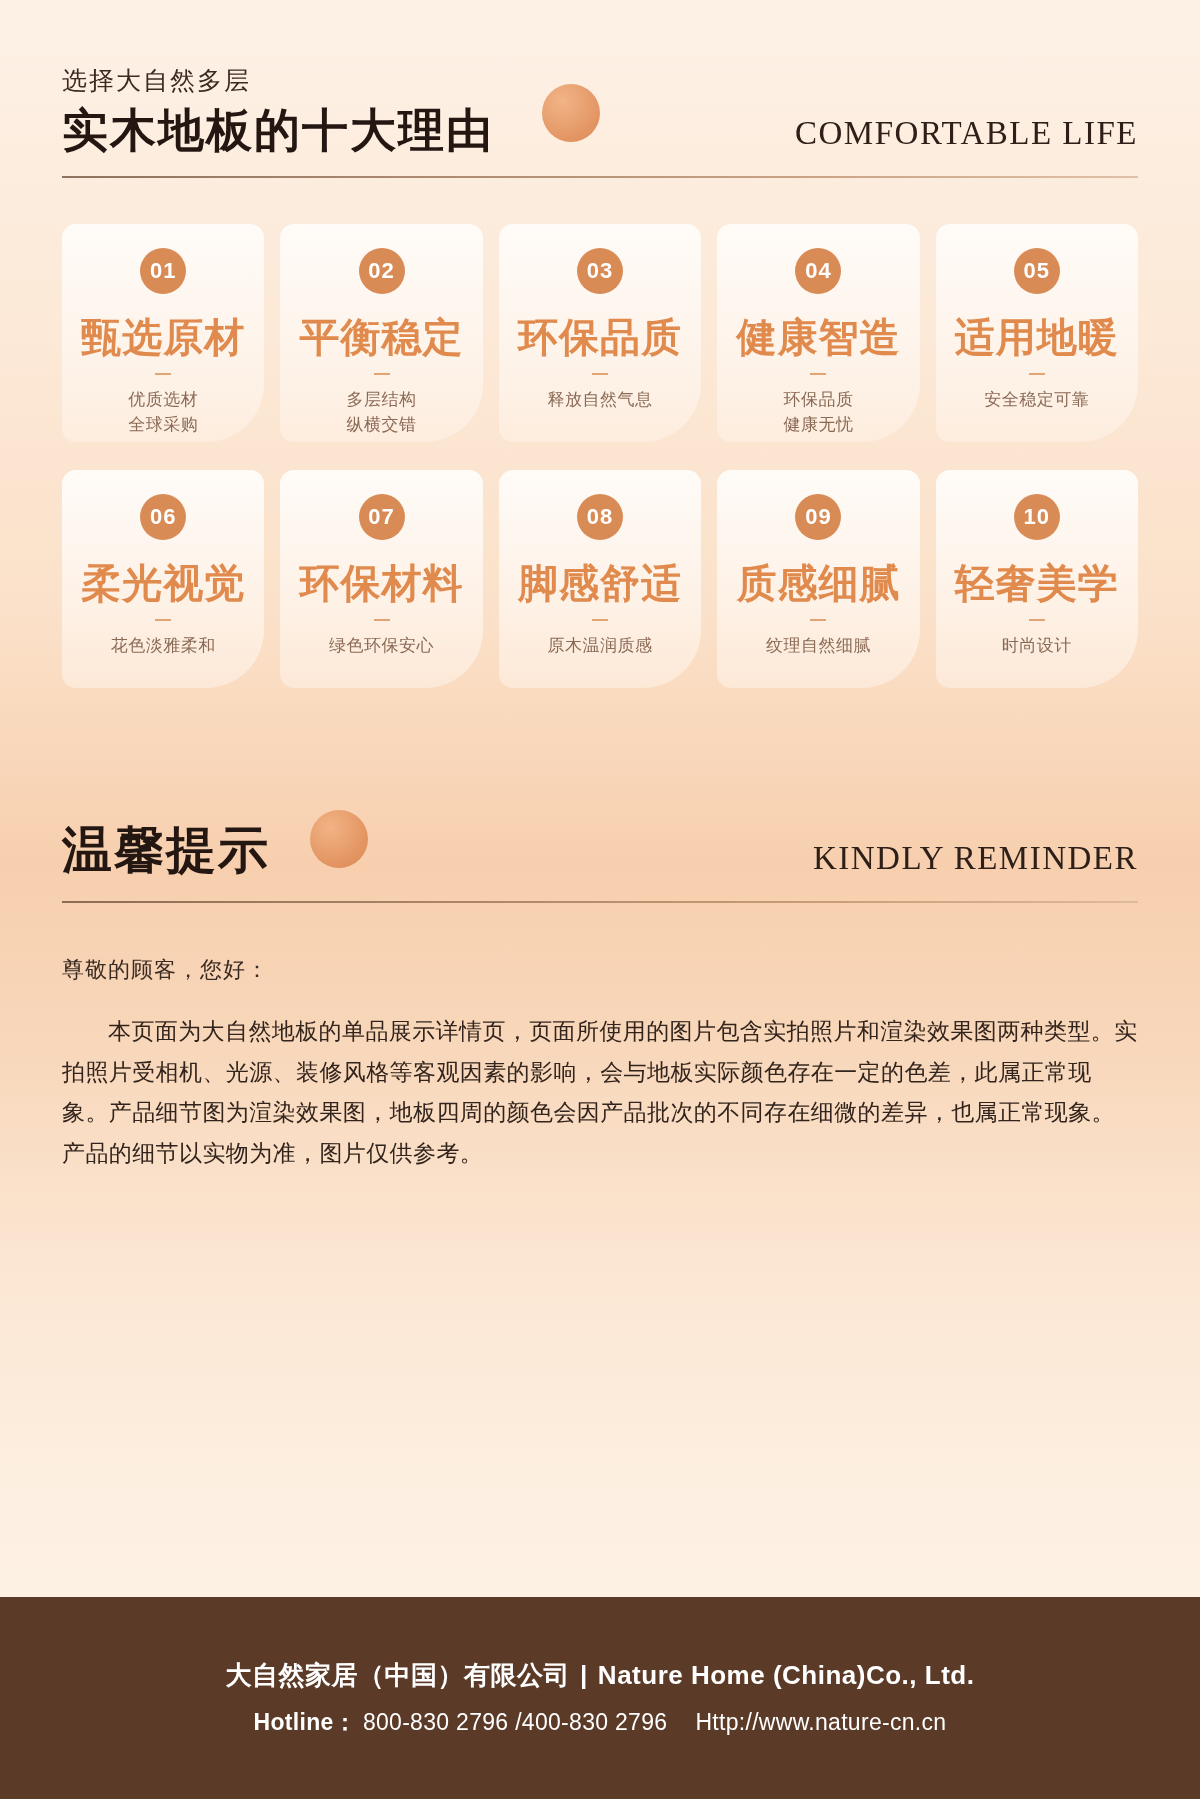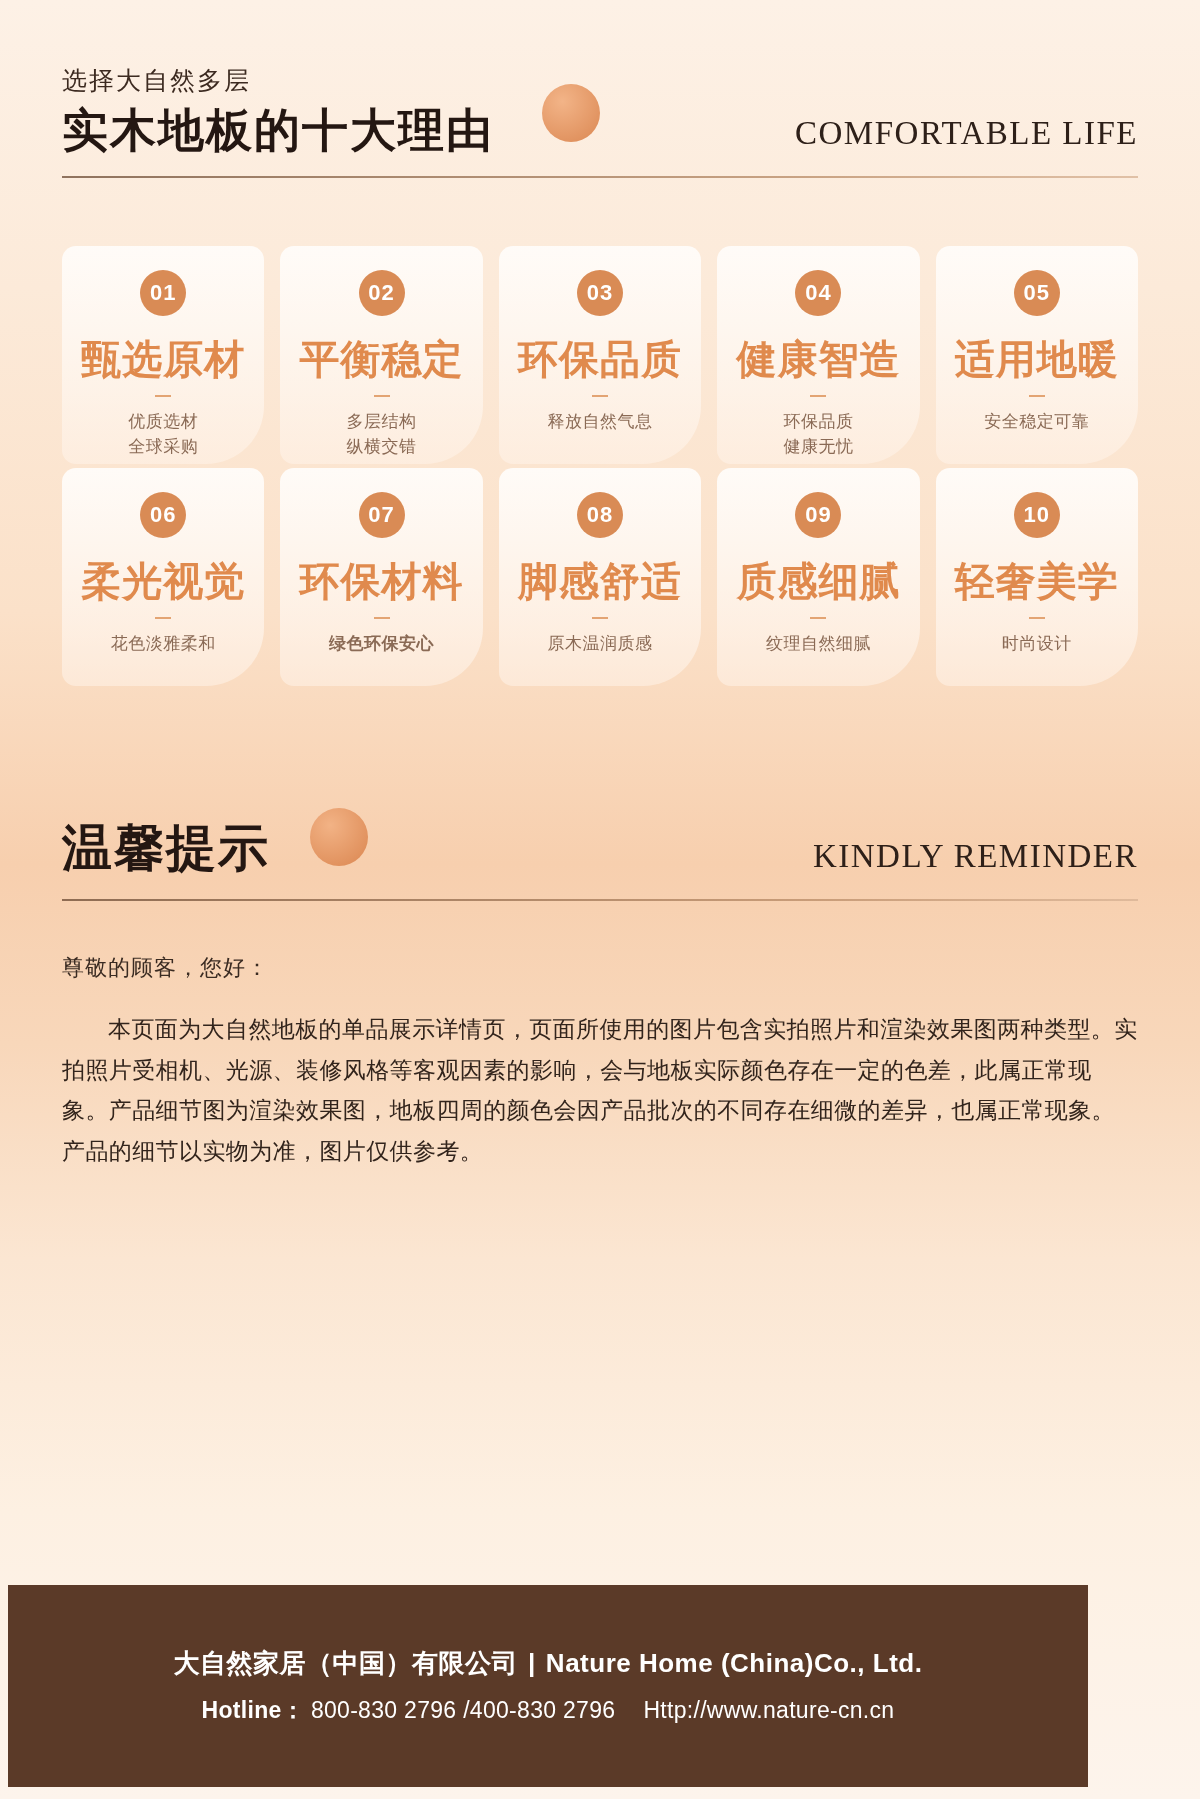--- a/index.html
+++ b/index.html
@@ -82,25 +82,25 @@
   }
   .head-rule {
     margin-top: 18px;
     height: 2px;
     background: linear-gradient(90deg, #6b4a33, #b98b66 70%, #d7b294);
     opacity: .75;
   }
 
   
   .cards {
-    margin-top: 68px;
+    margin-top: 46px;
     padding: 0 62px;
     display: grid;
     grid-template-columns: repeat(5, 1fr);
-    gap: 4px 16px;
+    gap: 28px 16px;
   }
   .card {
     position: relative;
     height: 218px;
     border-radius: 14px 14px 58px 14px;
     background: linear-gradient(180deg, rgba(255,252,249,.96), rgba(255,243,233,.55));
     display: flex;
     flex-direction: column;
     align-items: center;
     padding-top: 24px;
@@ -161,30 +161,29 @@
     line-height: 1.78;
     text-indent: 2em;
     letter-spacing: .4px;
     color: #32241c;
   }
 
   
   .footer {
     position: absolute;
     left: 0;
-    bottom: 12px;
-    width: 1080px;
+    bottom: 0;
+    width: 1200px;
     height: 202px;
     background: #5b3a28;
     color: #fff;
     display: flex;
     flex-direction: column;
     align-items: center;
     justify-content: center;
-    margin-left: 8px;
   }
   .footer-company {
     font-size: 26px;
     font-weight: 700;
     letter-spacing: .5px;
     display: flex;
     align-items: center;
     gap: 0;
   }
   .footer-company .cn { font-weight: 700; }
@@ -261,21 +260,21 @@
       <div class="card-num">06</div>
       <div class="card-title">柔光视觉</div>
       <div class="card-dash"></div>
       <div class="card-desc" style="white-space:pre-line;">花色淡雅柔和</div>
     </div>
 
     <div class="card">
       <div class="card-num">07</div>
       <div class="card-title">环保材料</div>
       <div class="card-dash"></div>
-      <div class="card-desc" style="white-space:pre-line;font-weight:bold;">绿色环保安心</div>
+      <div class="card-desc" style="white-space:pre-line;">绿色环保安心</div>
     </div>
 
     <div class="card">
       <div class="card-num">08</div>
       <div class="card-title">脚感舒适</div>
       <div class="card-dash"></div>
       <div class="card-desc" style="white-space:pre-line;">原木温润质感</div>
     </div>
 
     <div class="card">

